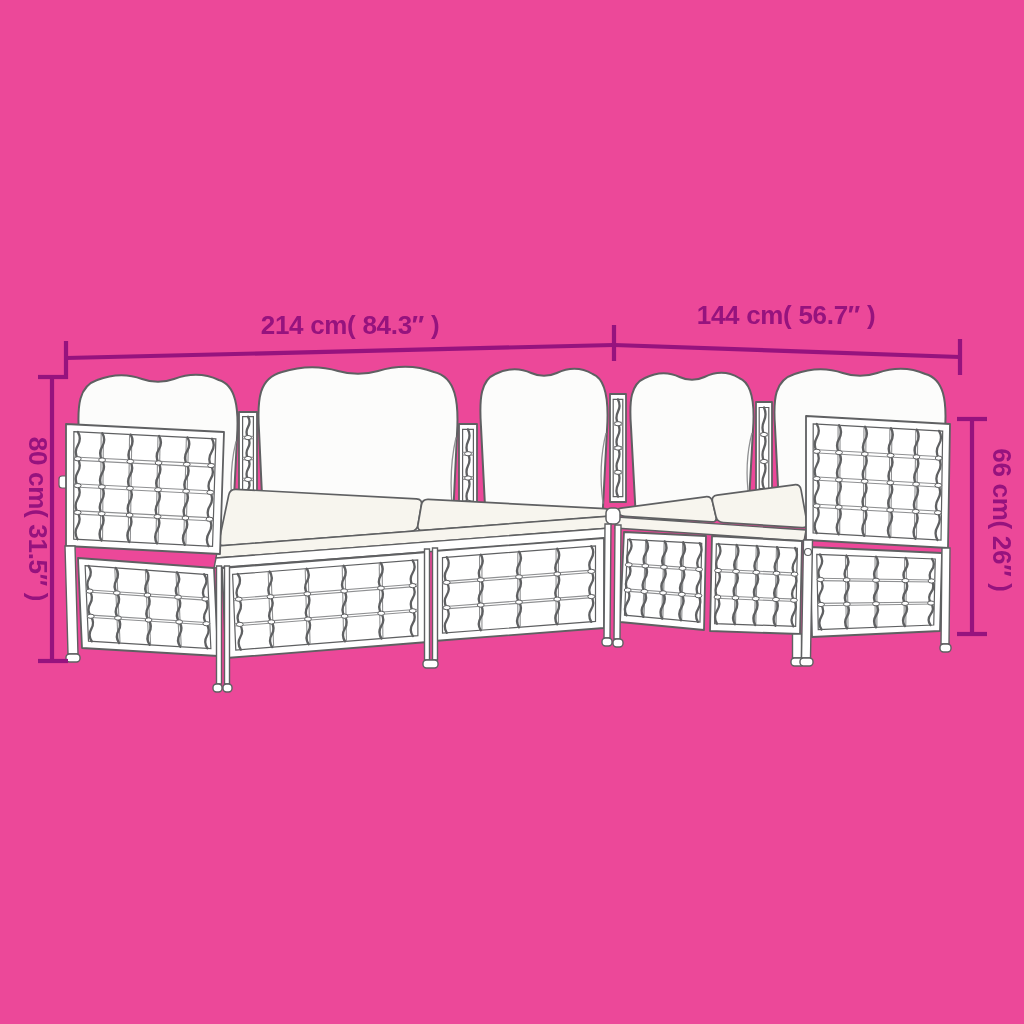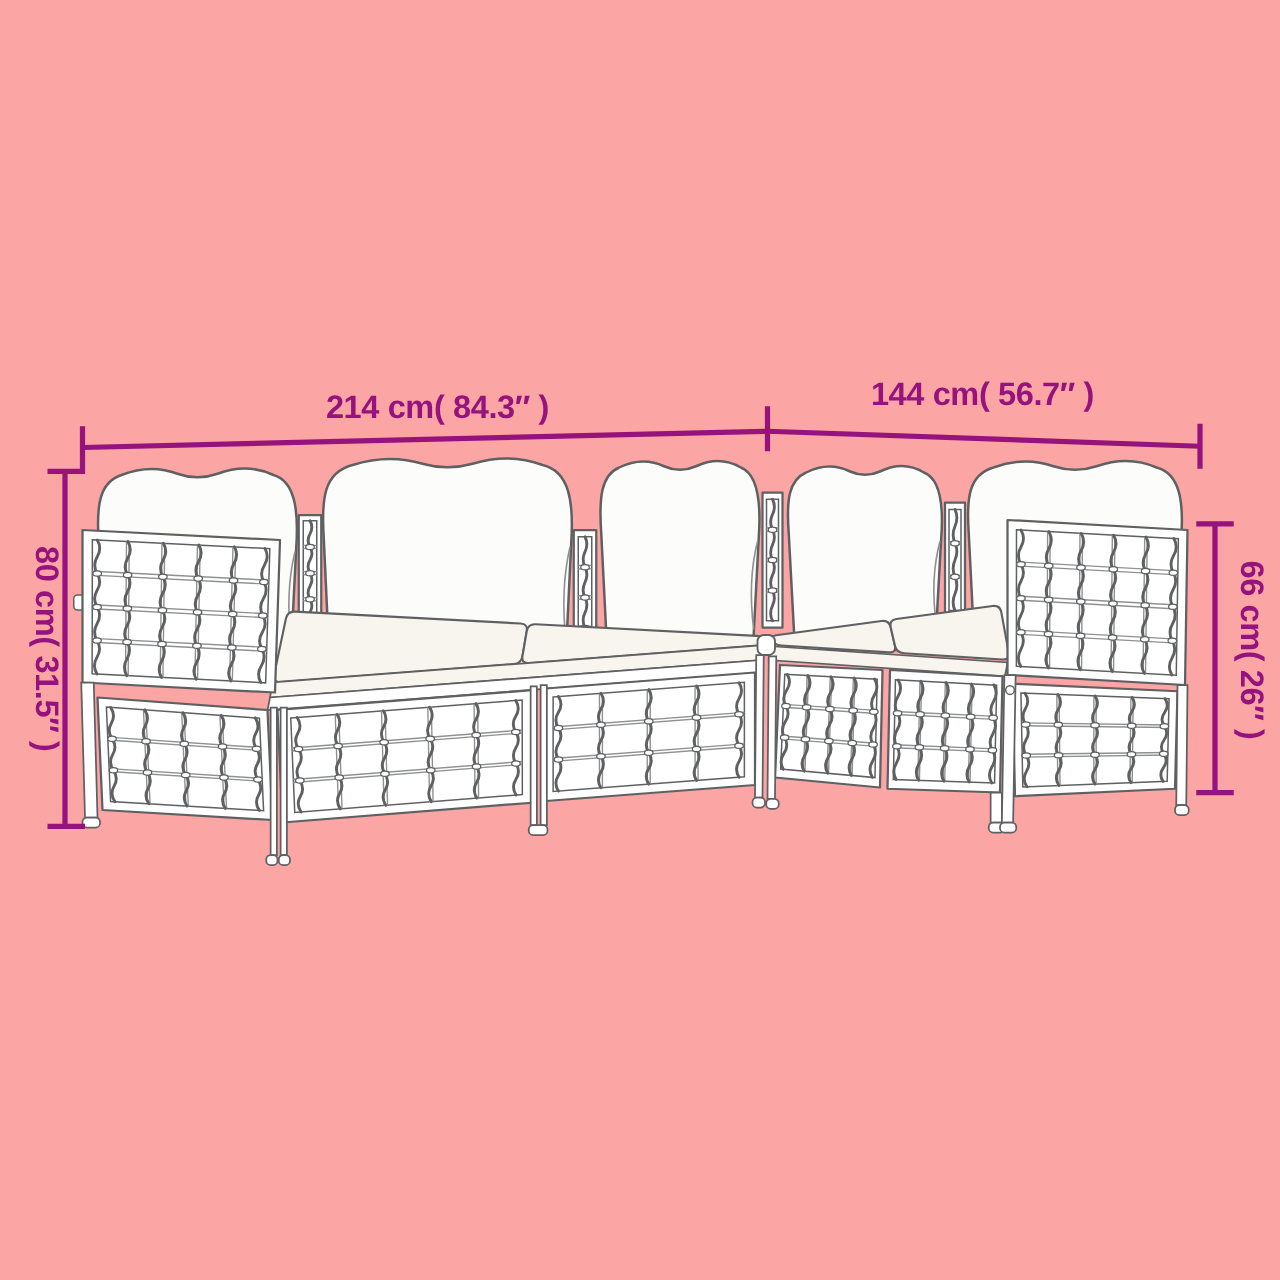--- a/index.html
+++ b/index.html
@@ -1,16 +1,16 @@
 <!DOCTYPE html>
 <html><head>
 <meta charset="utf-8">
 <style>
   html,body{margin:0;padding:0;background:#ffffff;}
-  #canvas{position:relative;width:1024px;height:1024px;background:#fca5a5;overflow:hidden;
+  #canvas{position:relative;width:1024px;height:1024px;background:#ec4899;overflow:hidden;
           font-family:"Liberation Sans", sans-serif;}
   svg{display:block;}
   #dim-layer text{
     font-family:"Liberation Sans","DejaVu Sans",sans-serif;
     font-weight:bold;
     font-size:26px;
     letter-spacing:-0.3px;
   }
 </style>
 </head>

